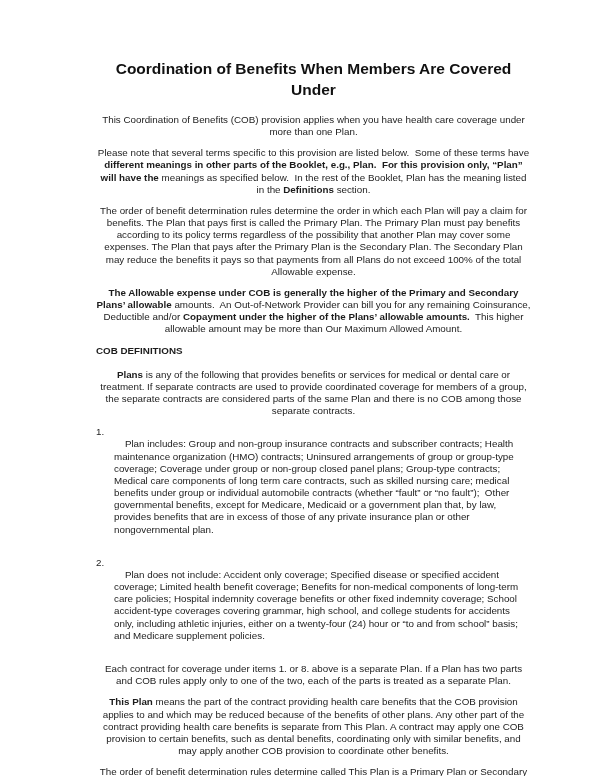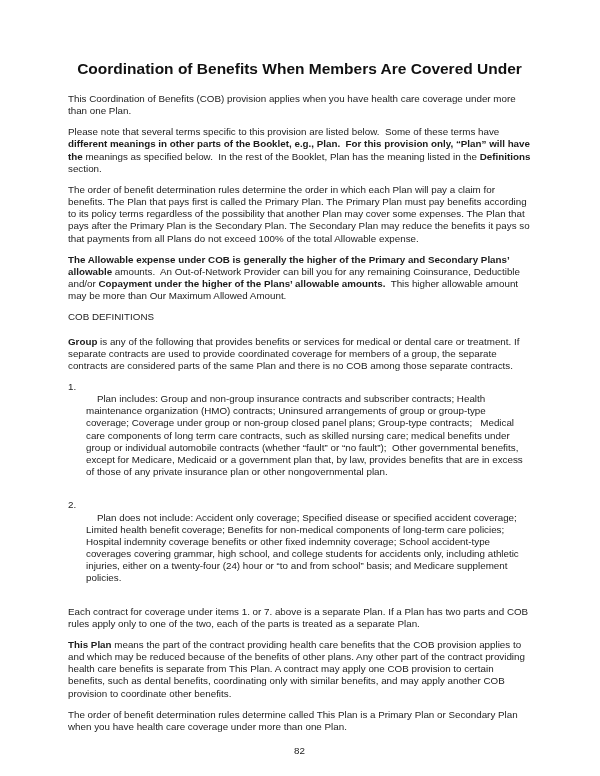--- a/index.html
+++ b/index.html
@@ -8,42 +8,42 @@
     font-family: "Liberation Sans", sans-serif;
     color: #1c1c1c;
   }
   .page {
     position: relative;
     width: 600px;
     height: 776px;
     background: #ffffff;
     overflow: hidden;
     box-sizing: border-box;
-    padding: 58px 69px 0 68px;
+    padding: 58px 69px 0 96px;
   }
   .doc-title {
     font-size: 15.5px;
     font-weight: bold;
     line-height: 21px;
     text-align: center;
     color: #111;
     margin: 0 0 14px 0;
   }
   .para {
     font-size: 9.8px;
     line-height: 12.15px;
     margin: 0 0 9px 0;
     white-space: pre-wrap;
-    text-align: left;
+    text-align: center;
   }
   .para .b { font-weight: bold; }
   .section-heading {
     font-size: 9.8px;
     line-height: 12.15px;
-    font-weight: normal;
+    font-weight: bold;
     margin: 3px 0 12px 0;
   }
   .list-item {
     position: relative;
     padding-left: 18px;
     font-size: 9.8px;
     line-height: 12.15px;
     margin: 0 0 9px 0;
     white-space: pre-wrap;
   }
@@ -70,31 +70,31 @@
   <p class="para"><span>This Coordination of Benefits (COB) provision applies when you have health care coverage under more than one Plan.</span></p>
 
   <p class="para"><span>Please note that several terms specific to this provision are listed below.  Some of these terms have </span><span class="b">different meanings in other parts of the Booklet, e.g., Plan.  For this provision only, “Plan” will have the </span><span>meanings as specified below.  In the rest of the Booklet, Plan has the meaning listed in the </span><span class="b">Definitions</span><span> section.</span></p>
 
   <p class="para"><span>The order of benefit determination rules determine the order in which each Plan will pay a claim for benefits. The Plan that pays first is called the Primary Plan. The Primary Plan must pay benefits according to its policy terms regardless of the possibility that another Plan may cover some expenses. The Plan that pays after the Primary Plan is the Secondary Plan. The Secondary Plan may reduce the benefits it pays so that payments from all Plans do not exceed 100% of the total Allowable expense.</span></p>
 
   <p class="para"><span class="b">The Allowable expense under COB is generally the higher of the Primary and Secondary Plans’ allowable </span><span>amounts.  An Out-of-Network Provider can bill you for any remaining Coinsurance, Deductible and/or </span><span class="b">Copayment under the higher of the Plans’ allowable amounts.</span><span>  This higher allowable amount may be more than Our Maximum Allowed Amount.</span></p>
 
   <h2 class="section-heading">COB DEFINITIONS</h2>
 
-  <p class="para"><span class="b">Group</span><span> is any of the following that provides benefits or services for medical or dental care or treatment. If separate contracts are used to provide coordinated coverage for members of a group, the separate contracts are considered parts of the same Plan and there is no COB among those separate contracts.</span></p>
+  <p class="para"><span class="b">Plans</span><span> is any of the following that provides benefits or services for medical or dental care or treatment. If separate contracts are used to provide coordinated coverage for members of a group, the separate contracts are considered parts of the same Plan and there is no COB among those separate contracts.</span></p>
 
   <div class="list-item">
     <span class="num">1.</span><span><span>Plan includes: Group and non-group insurance contracts and subscriber contracts; Health maintenance organization (HMO) contracts; Uninsured arrangements of group or group-type coverage; Coverage under group or non-group closed panel plans; Group-type contracts;   Medical care components of long term care contracts, such as skilled nursing care; medical benefits under </span><span class="b">group or individual automobile contracts (whether “fault” or “no fault”);  Other governmental benefits, </span><span>except for Medicare, Medicaid or a government plan that, by law, provides benefits that are in excess of those of any private insurance plan or other nongovernmental plan.</span></span>
   </div>
 
   <div class="list-item">
     <span class="num">2.</span><span><span>Plan does not include: Accident only coverage; Specified disease or specified accident coverage; Limited health benefit coverage; Benefits for non-medical components of long-term care policies; Hospital indemnity coverage benefits or other fixed indemnity coverage; School accident-type coverages covering grammar, high school, and college students for accidents only, including athletic injuries, either on a twenty-four (24) hour or “to and from school” basis; and Medicare supplement policies.</span></span>
   </div>
 
-  <p class="para"><span>Each contract for coverage under items 1. or 7. above is a separate Plan. If a Plan has two parts and COB rules apply only to one of the two, each of the parts is treated as a separate Plan.</span></p>
+  <p class="para"><span>Each contract for coverage under items 1. or 8. above is a separate Plan. If a Plan has two parts and COB rules apply only to one of the two, each of the parts is treated as a separate Plan.</span></p>
 
   <p class="para"><span class="b">This Plan</span><span> means the part of the contract providing health care benefits that the COB provision applies to and which may be reduced because of the benefits of other plans. Any other part of the contract providing health care benefits is separate from This Plan. A contract may apply one COB provision to certain benefits, such as dental benefits, coordinating only with similar benefits, and may apply another COB provision to coordinate other benefits.</span></p>
 
   <p class="para"><span>The order of benefit determination rules determine called This Plan is a Primary Plan or Secondary Plan when you have health care coverage under more than one Plan.</span></p>
 
   <div class="page-number">82</div>
 
 </div>
 
 </body></html>

